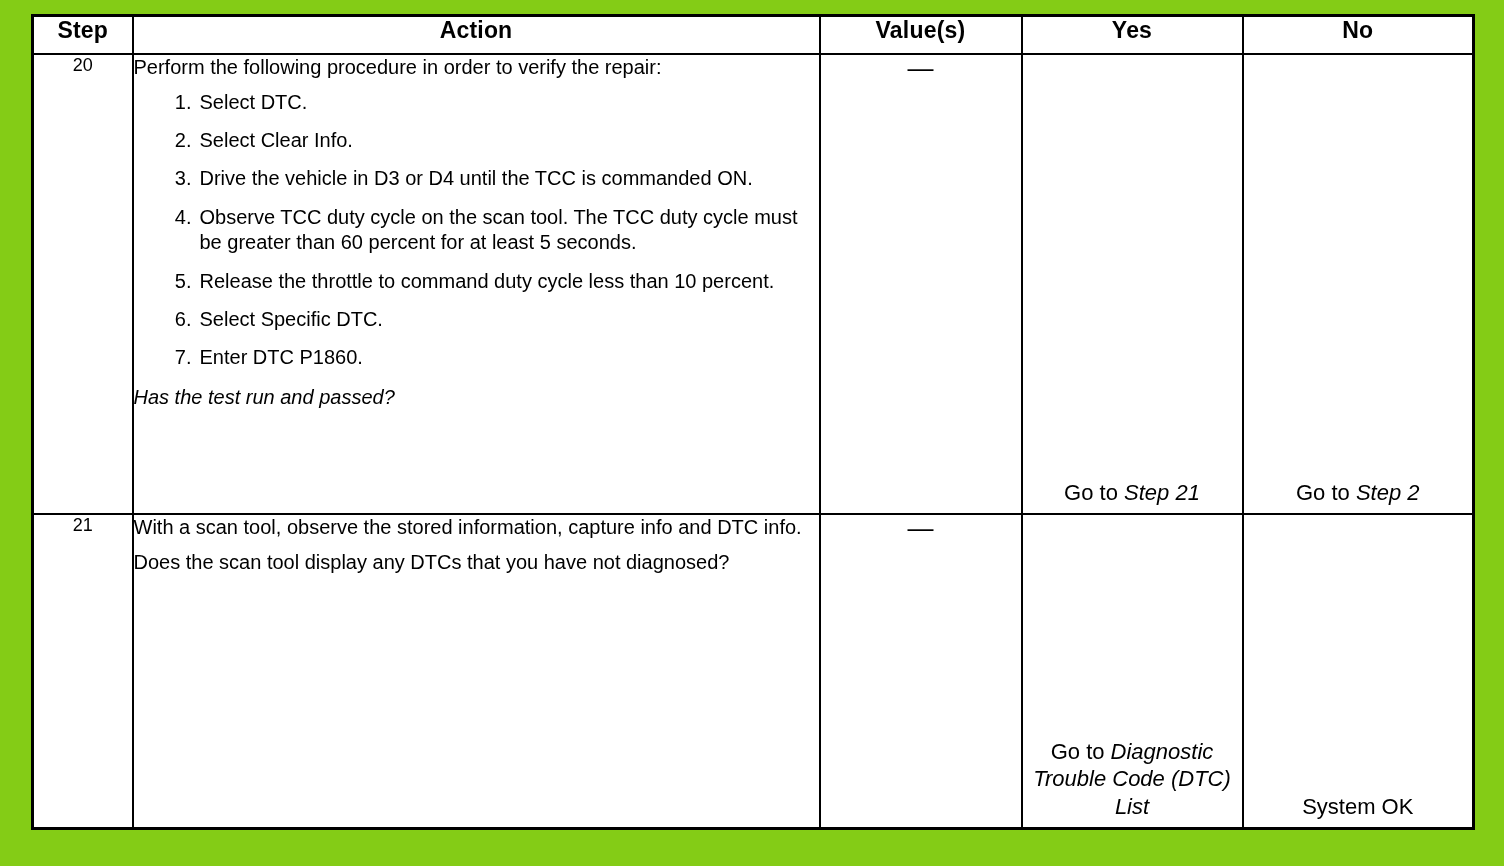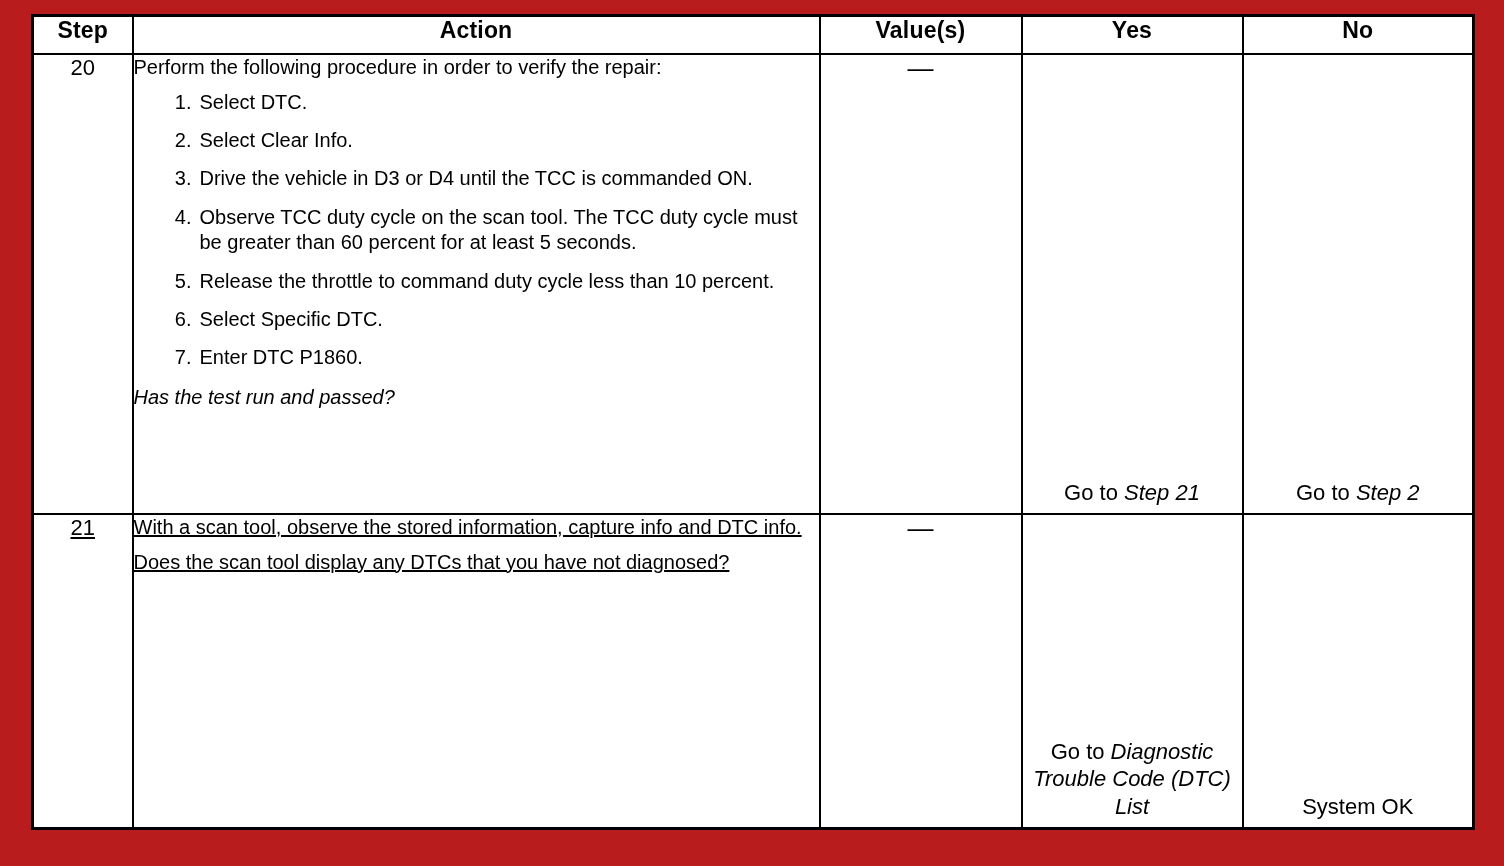--- a/index.html
+++ b/index.html
@@ -12,21 +12,21 @@
     height: 866px;
     font-family: "Liberation Sans", sans-serif;
     color: #000000;
     overflow: hidden;
   }
 
   #page {
     position: relative;
     width: 1504px;
     height: 866px;
-    background: #b91c1c;
+    background: #84cc16;
   }
 
   table.diag {
     position: absolute;
     left: 31px;
     top: 14px;
     width: 1441px;
     border-collapse: collapse;
     table-layout: fixed;
     background: #ffffff;
@@ -60,21 +60,21 @@
     font-size: 23px;
     font-weight: bold;
     letter-spacing: 0.2px;
     padding: 1px 0 3px 0;
   }
 
   
   td.step-cell {
     text-align: center;
     vertical-align: middle;
-    font-size: 22px;
+    font-size: 18px;
     font-weight: normal;
   }
   td.value-cell {
     text-align: center;
     vertical-align: middle;
     font-size: 24px;
   }
   td.yesno-cell {
     text-align: center;
     font-size: 22px;
@@ -144,21 +144,21 @@
   }
 
   .dash {
     display: inline-block;
     font-size: 26px;
     line-height: 1;
   }
 
   
   tr.row20 td { height: 458px; }
-  tr.row21 td { height: 312px; text-decoration: underline; }
+  tr.row21 td { height: 312px; }
 </style>
 </head>
 <body>
 
 <div id="page">
 
   <table class="diag">
     <colgroup>
       <col class="c-step">
         <col class="c-action">

